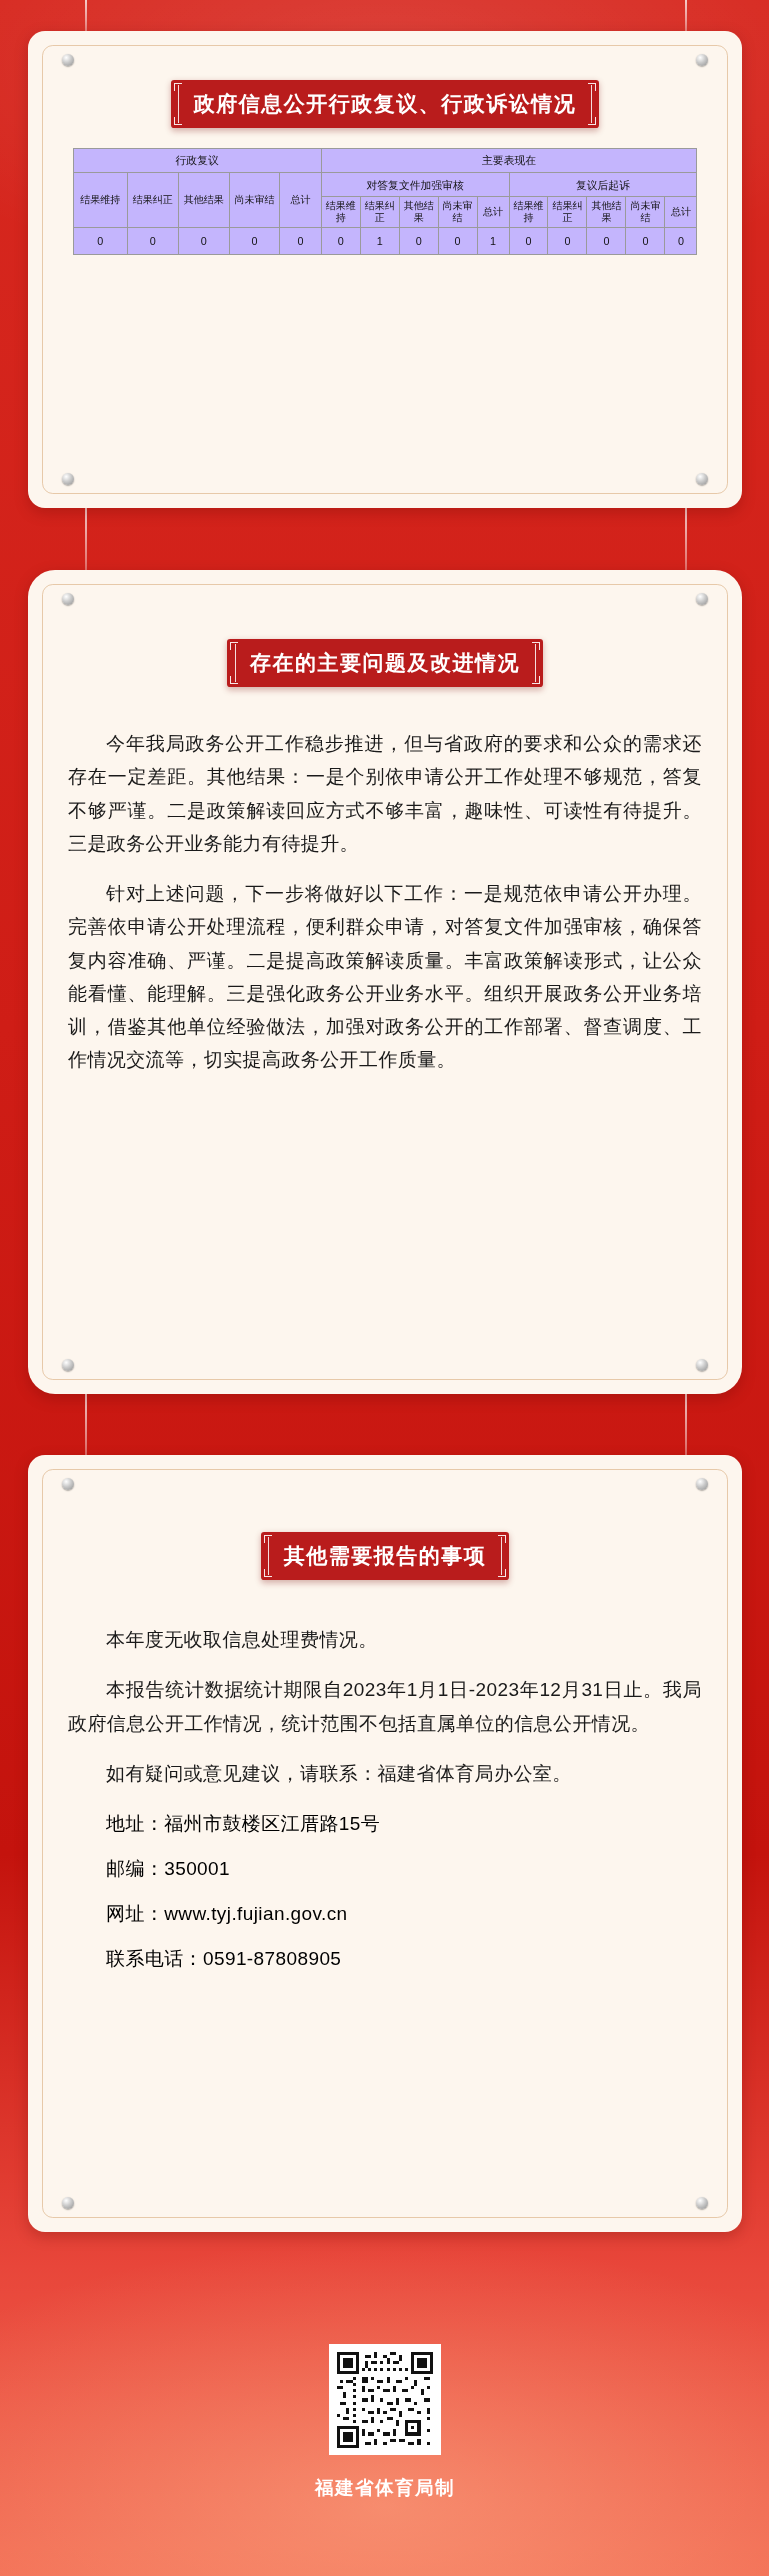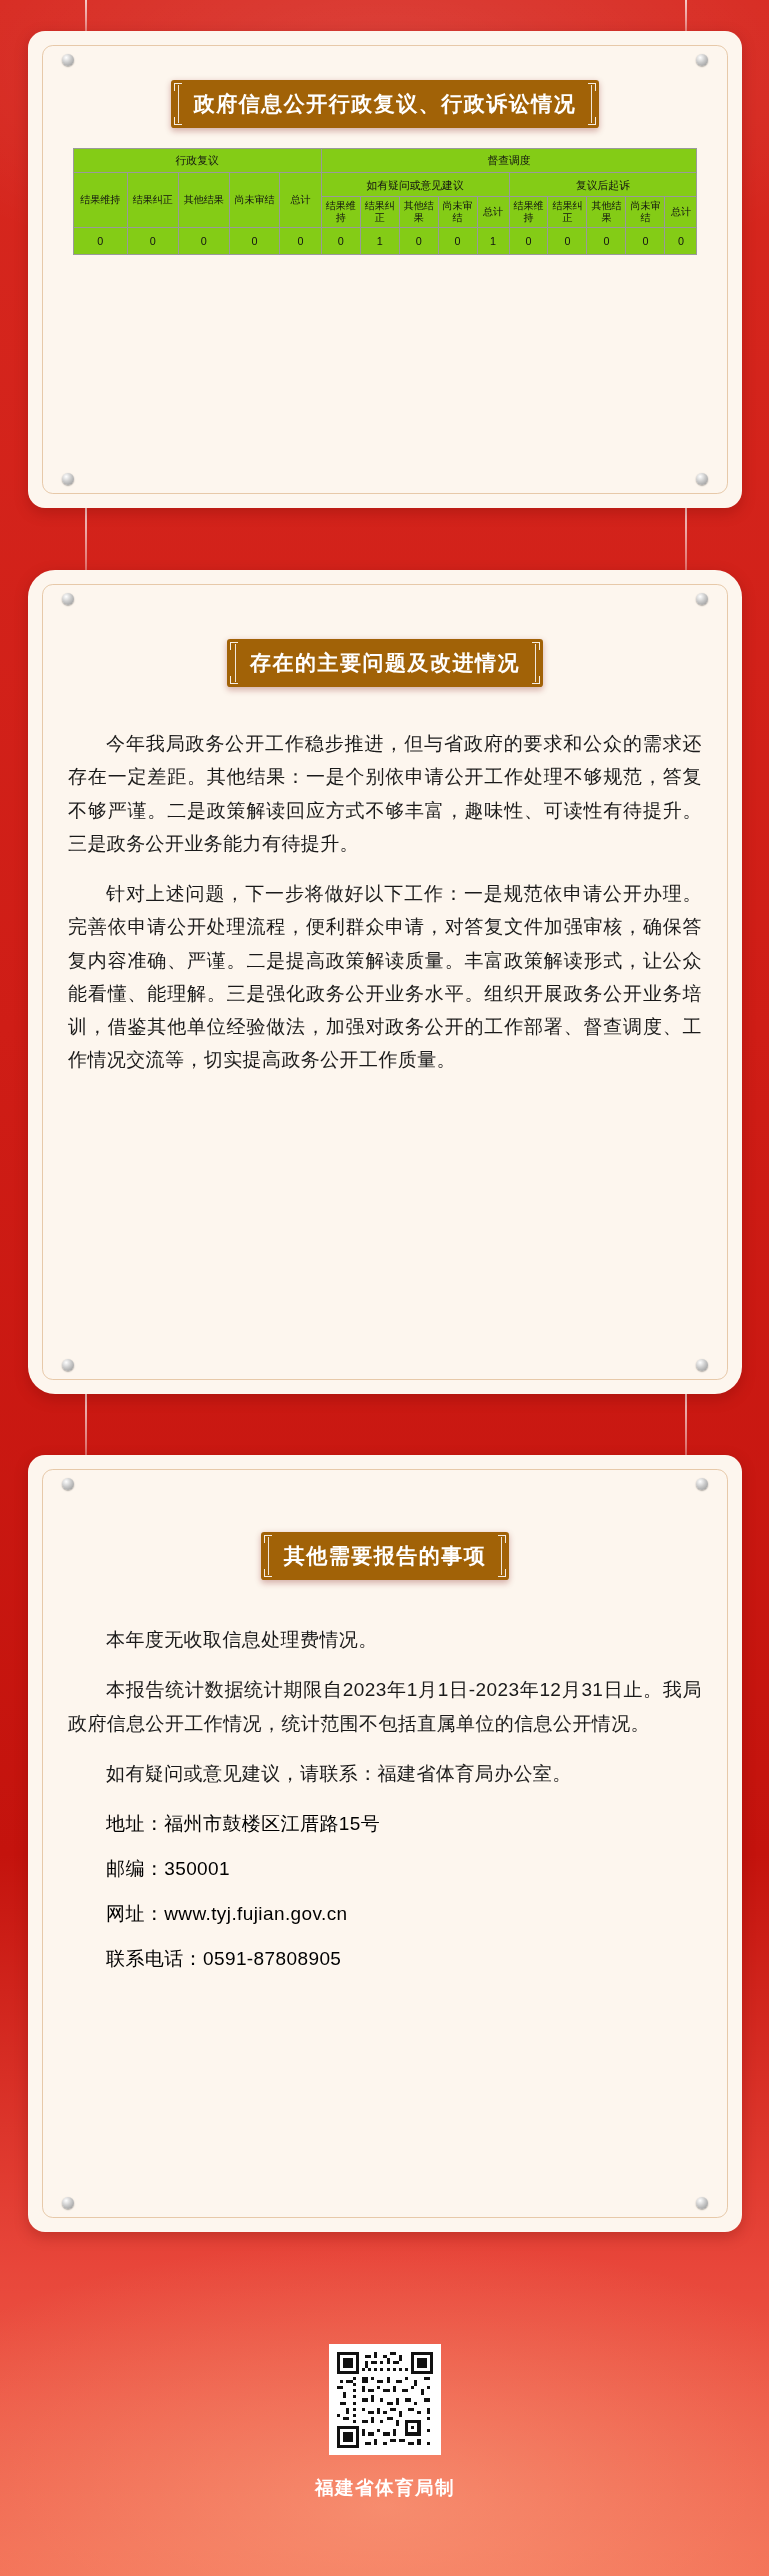--- a/index.html
+++ b/index.html
@@ -85,21 +85,21 @@
 
   
   .ribbon-wrap {
     display: flex;
     justify-content: center;
     margin-bottom: 7.7px;
   }
   .ribbon {
     position: relative;
     display: inline-block;
-    background: #a16207;
+    background: #b91c1c;
     color: #fff;
     font-size: 21px;
     font-weight: bold;
     letter-spacing: 1.5px;
     padding: 10px 23px;
     border-radius: 3.1px;
     box-shadow: 0 2.3px 6.2px rgba(120,10,5,0.3);
   }
   .ribbon::before,
   .ribbon::after {
@@ -143,21 +143,21 @@
     letter-spacing: 0.4px;
   }
 
   
   table.stats {
     border-collapse: collapse;
     width: 100%;
     table-layout: fixed;
     font-size: 10px;
     color: #111;
-    background: #84cc16;
+    background: #c4b5fd;
   }
   table.stats th,
   table.stats td {
     border: 0.8px solid #9a9a9a;
     text-align: center;
     vertical-align: middle;
     padding: 3.1px 0.8px;
     font-weight: normal;
     line-height: 1.15;
   }
@@ -246,29 +246,29 @@
               <col style="width:5.4%">
             <col style="width:6.6%">
               <col style="width:6.6%">
               <col style="width:6.6%">
               <col style="width:6.6%">
               <col style="width:5.4%">
           </colgroup>
           <tbody>
               <tr>
             <th class="group" colspan="5">行政复议</th>
-            <th class="group" colspan="10">督查调度</th>
+            <th class="group" colspan="10">主要表现在</th>
           </tr>
           <tr>
             <th rowspan="2">结果维持</th>
             <th rowspan="2">结果纠正</th>
             <th rowspan="2">其他结果</th>
             <th rowspan="2">尚未审结</th>
             <th rowspan="2">总计</th>
-            <th class="group" colspan="5">如有疑问或意见建议</th>
+            <th class="group" colspan="5">对答复文件加强审核</th>
             <th class="group" colspan="5">复议后起诉</th>
           </tr>
           <tr>
             <th>结果维持</th>
             <th>结果纠正</th>
             <th>其他结果</th>
             <th>尚未审结</th>
             <th>总计</th>
             <th>结果维持</th>
             <th>结果纠正</th>

